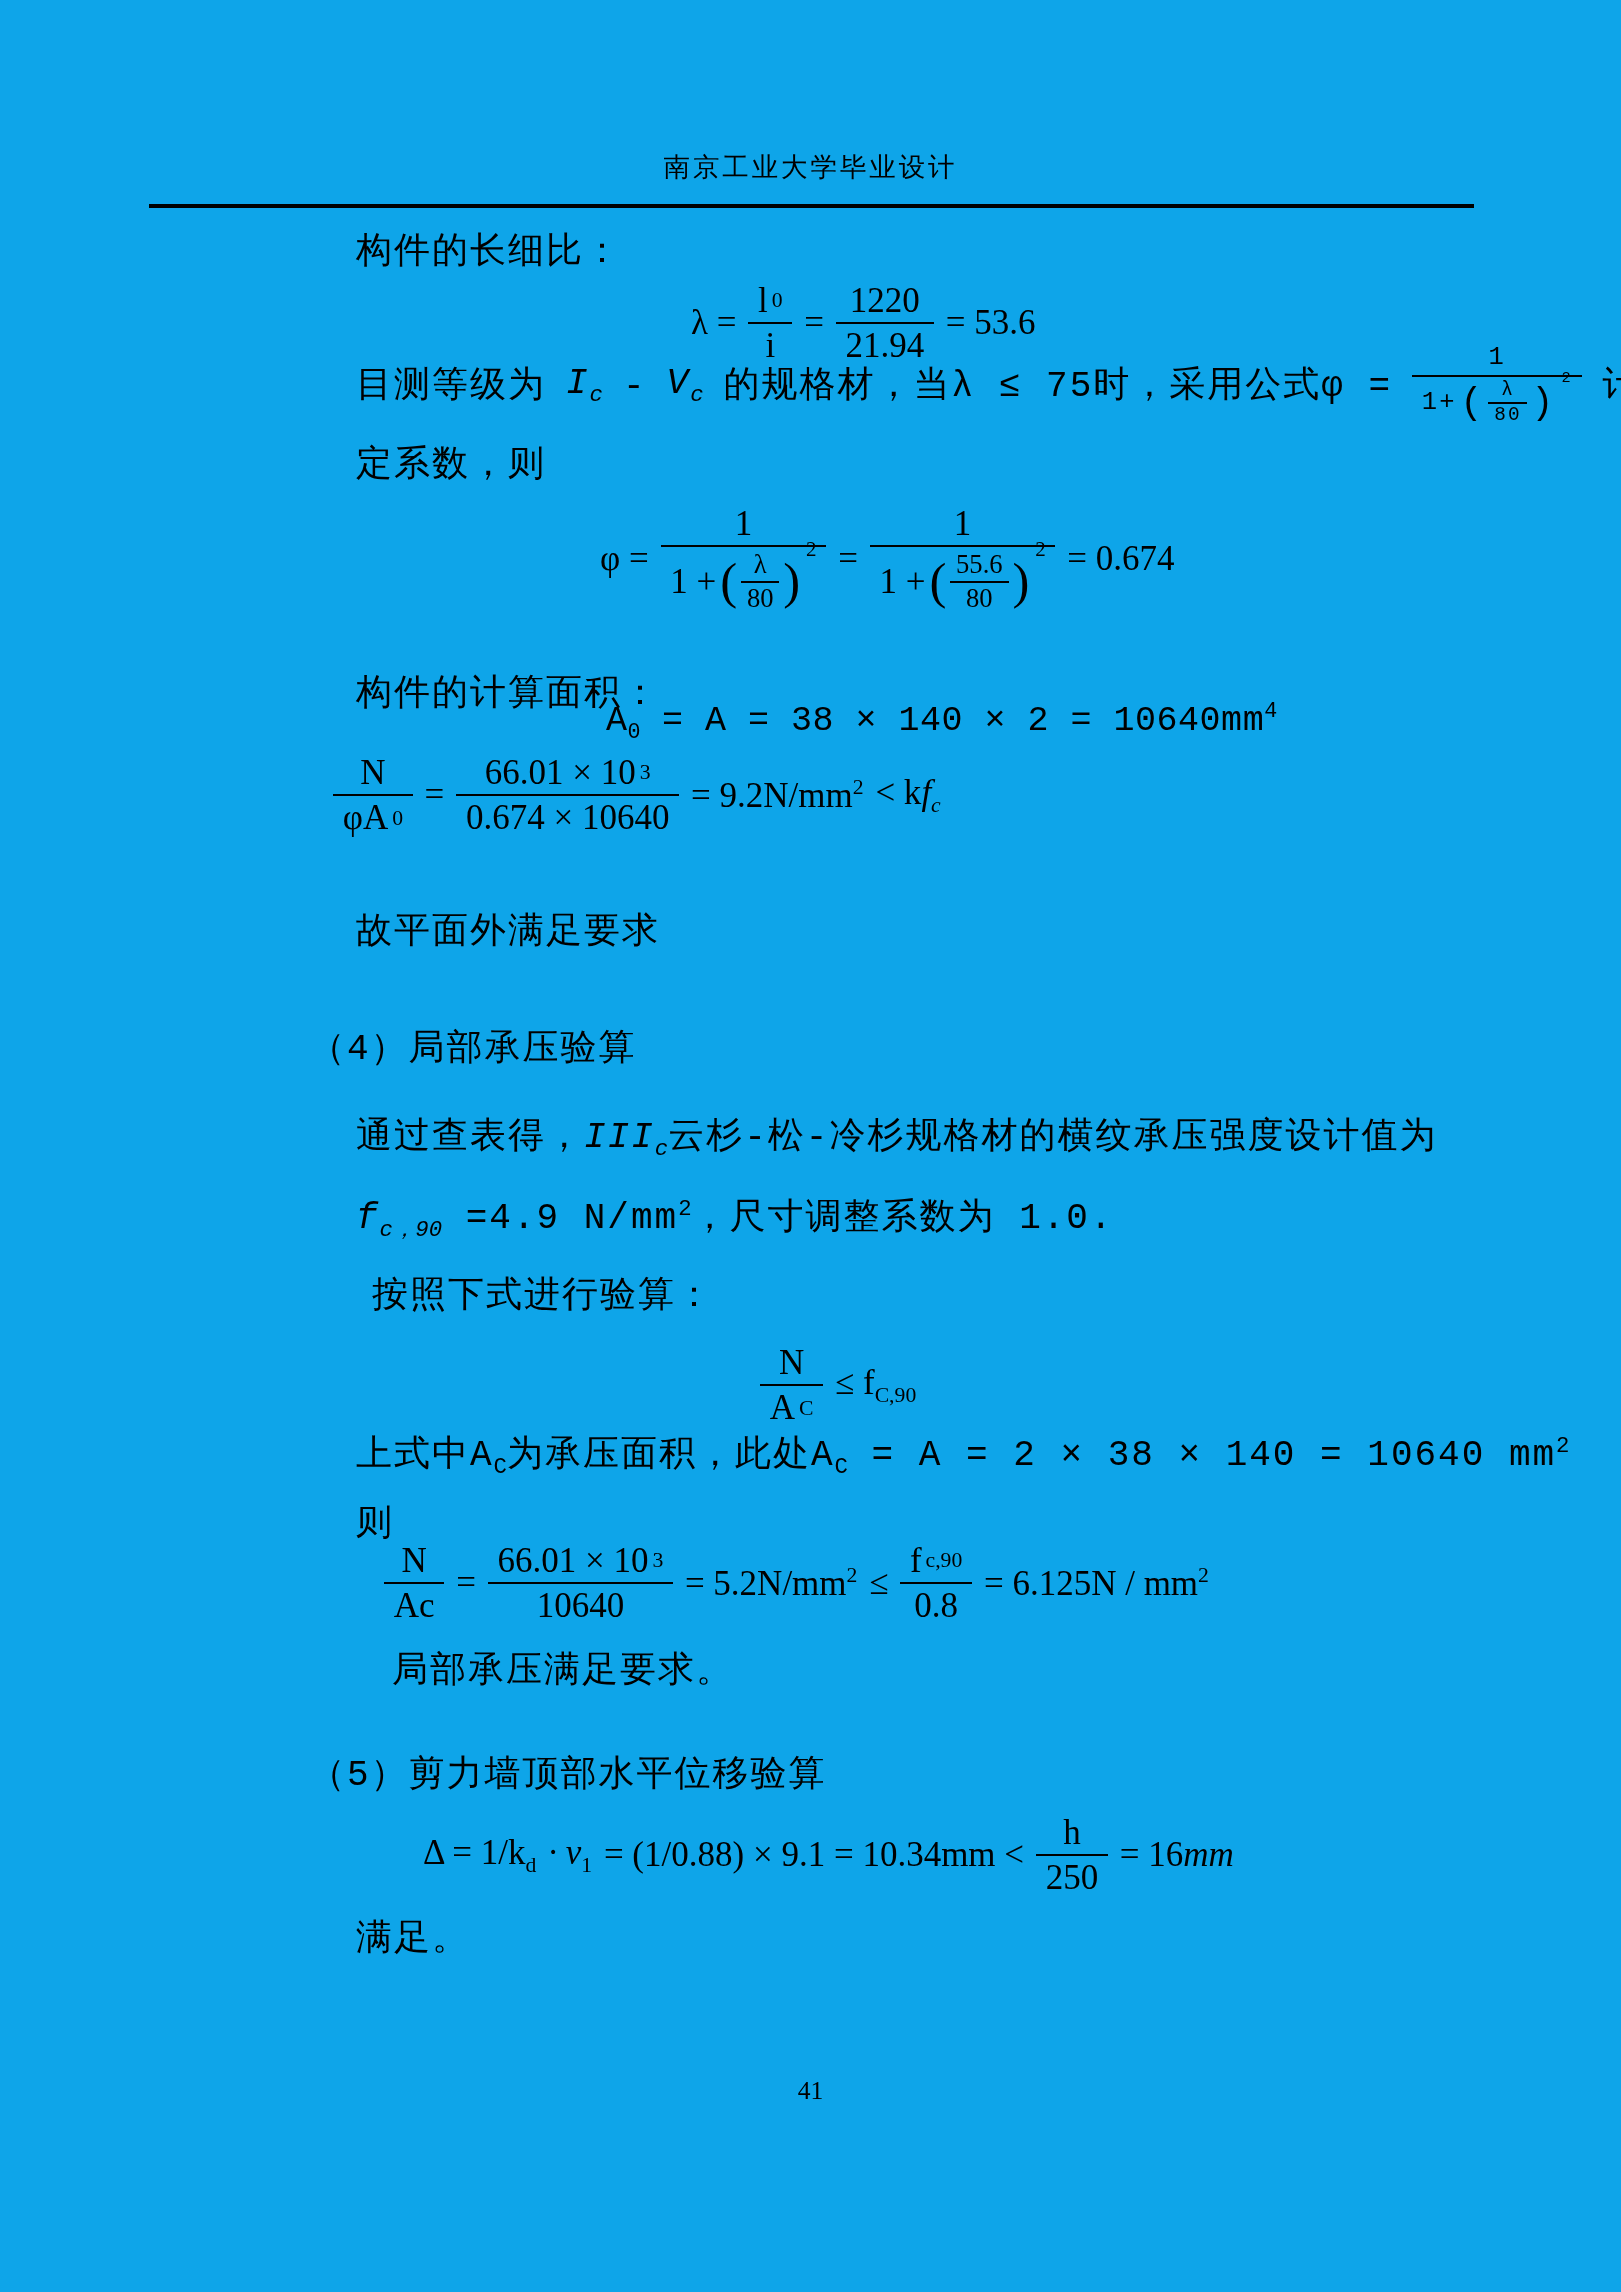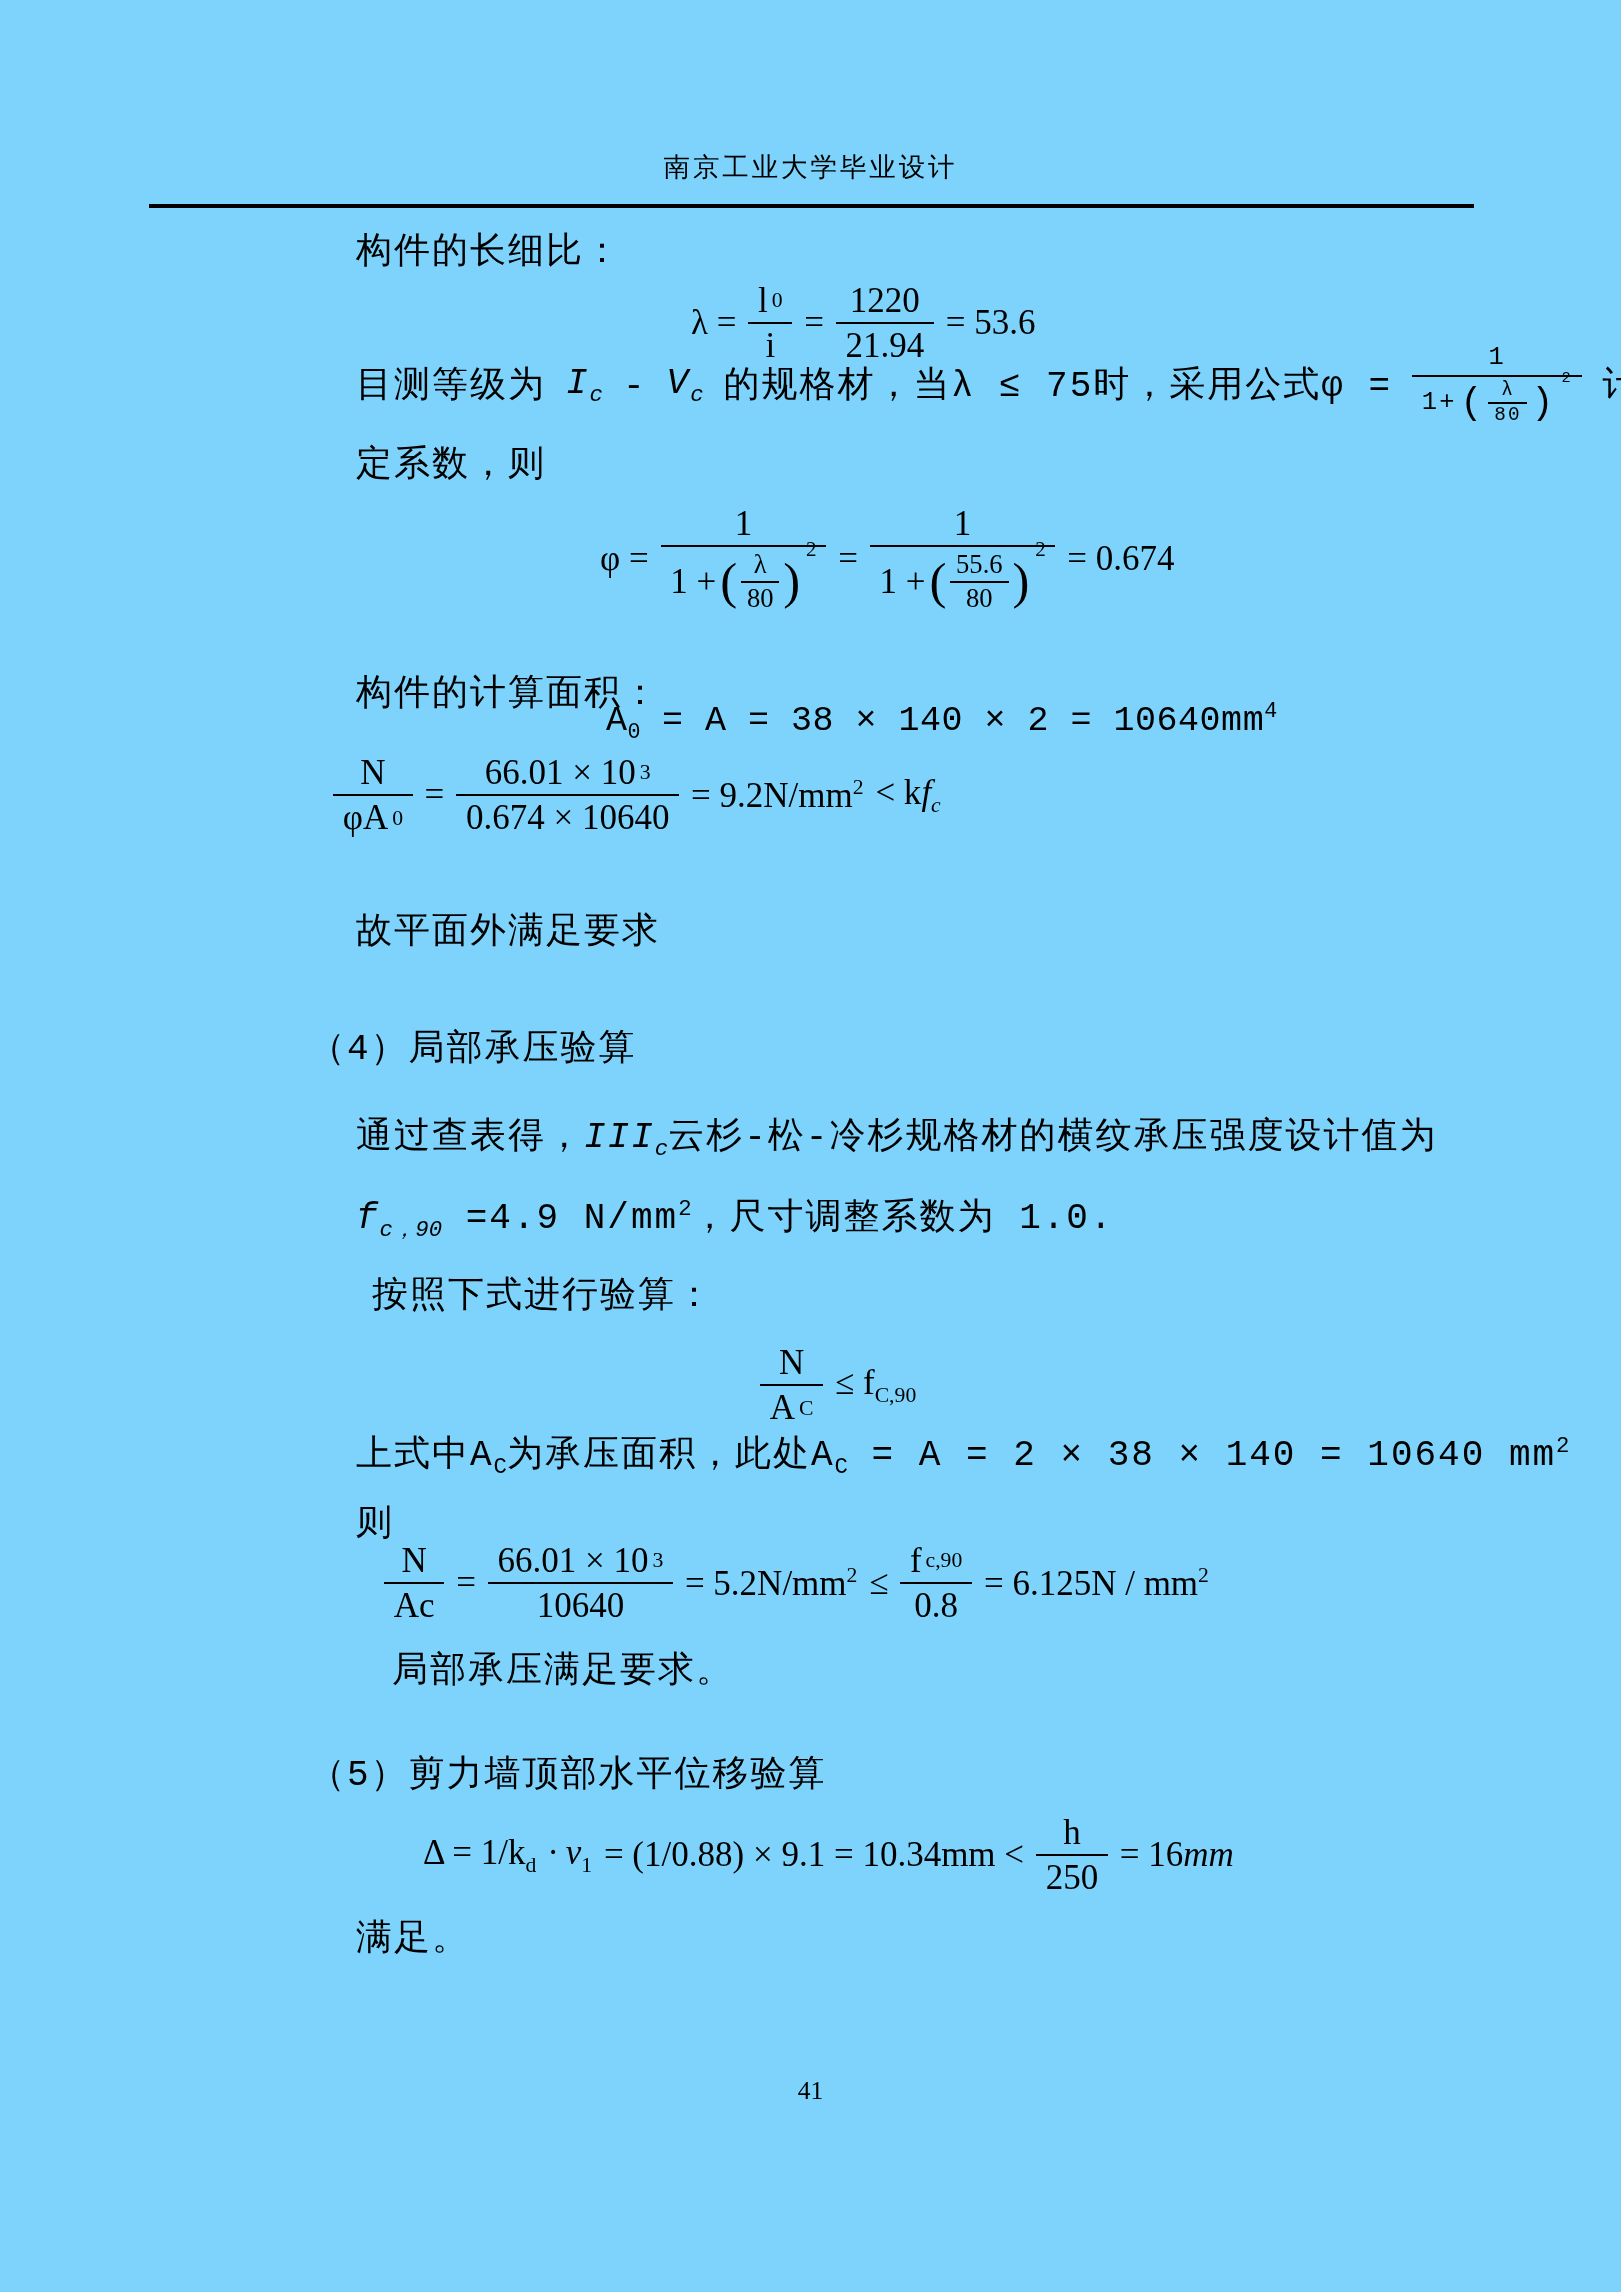--- a/index.html
+++ b/index.html
@@ -1,19 +1,19 @@
 <!DOCTYPE html>
 <html><head>
 <meta charset="utf-8">
 <style>
   * { margin:0; padding:0; box-sizing:border-box; }
   html,body { background:#ffffff; }
   .page {
     position:relative; width:1621px; height:2293px;
-    background:#7dd3fc; color:#000;
+    background:#0ea5e9; color:#000;
     font-family:"Liberation Serif","DejaVu Serif",serif;
     overflow:hidden;
   }
   .hdr-title {
     position:absolute; top:149px; left:0; width:100%;
     text-align:center; font-size:26.5px; letter-spacing:2.9px;
   }
   .hdr-rule {
     position:absolute; top:204px; left:149px; width:1325px; height:3.9px;
     background:#000;

